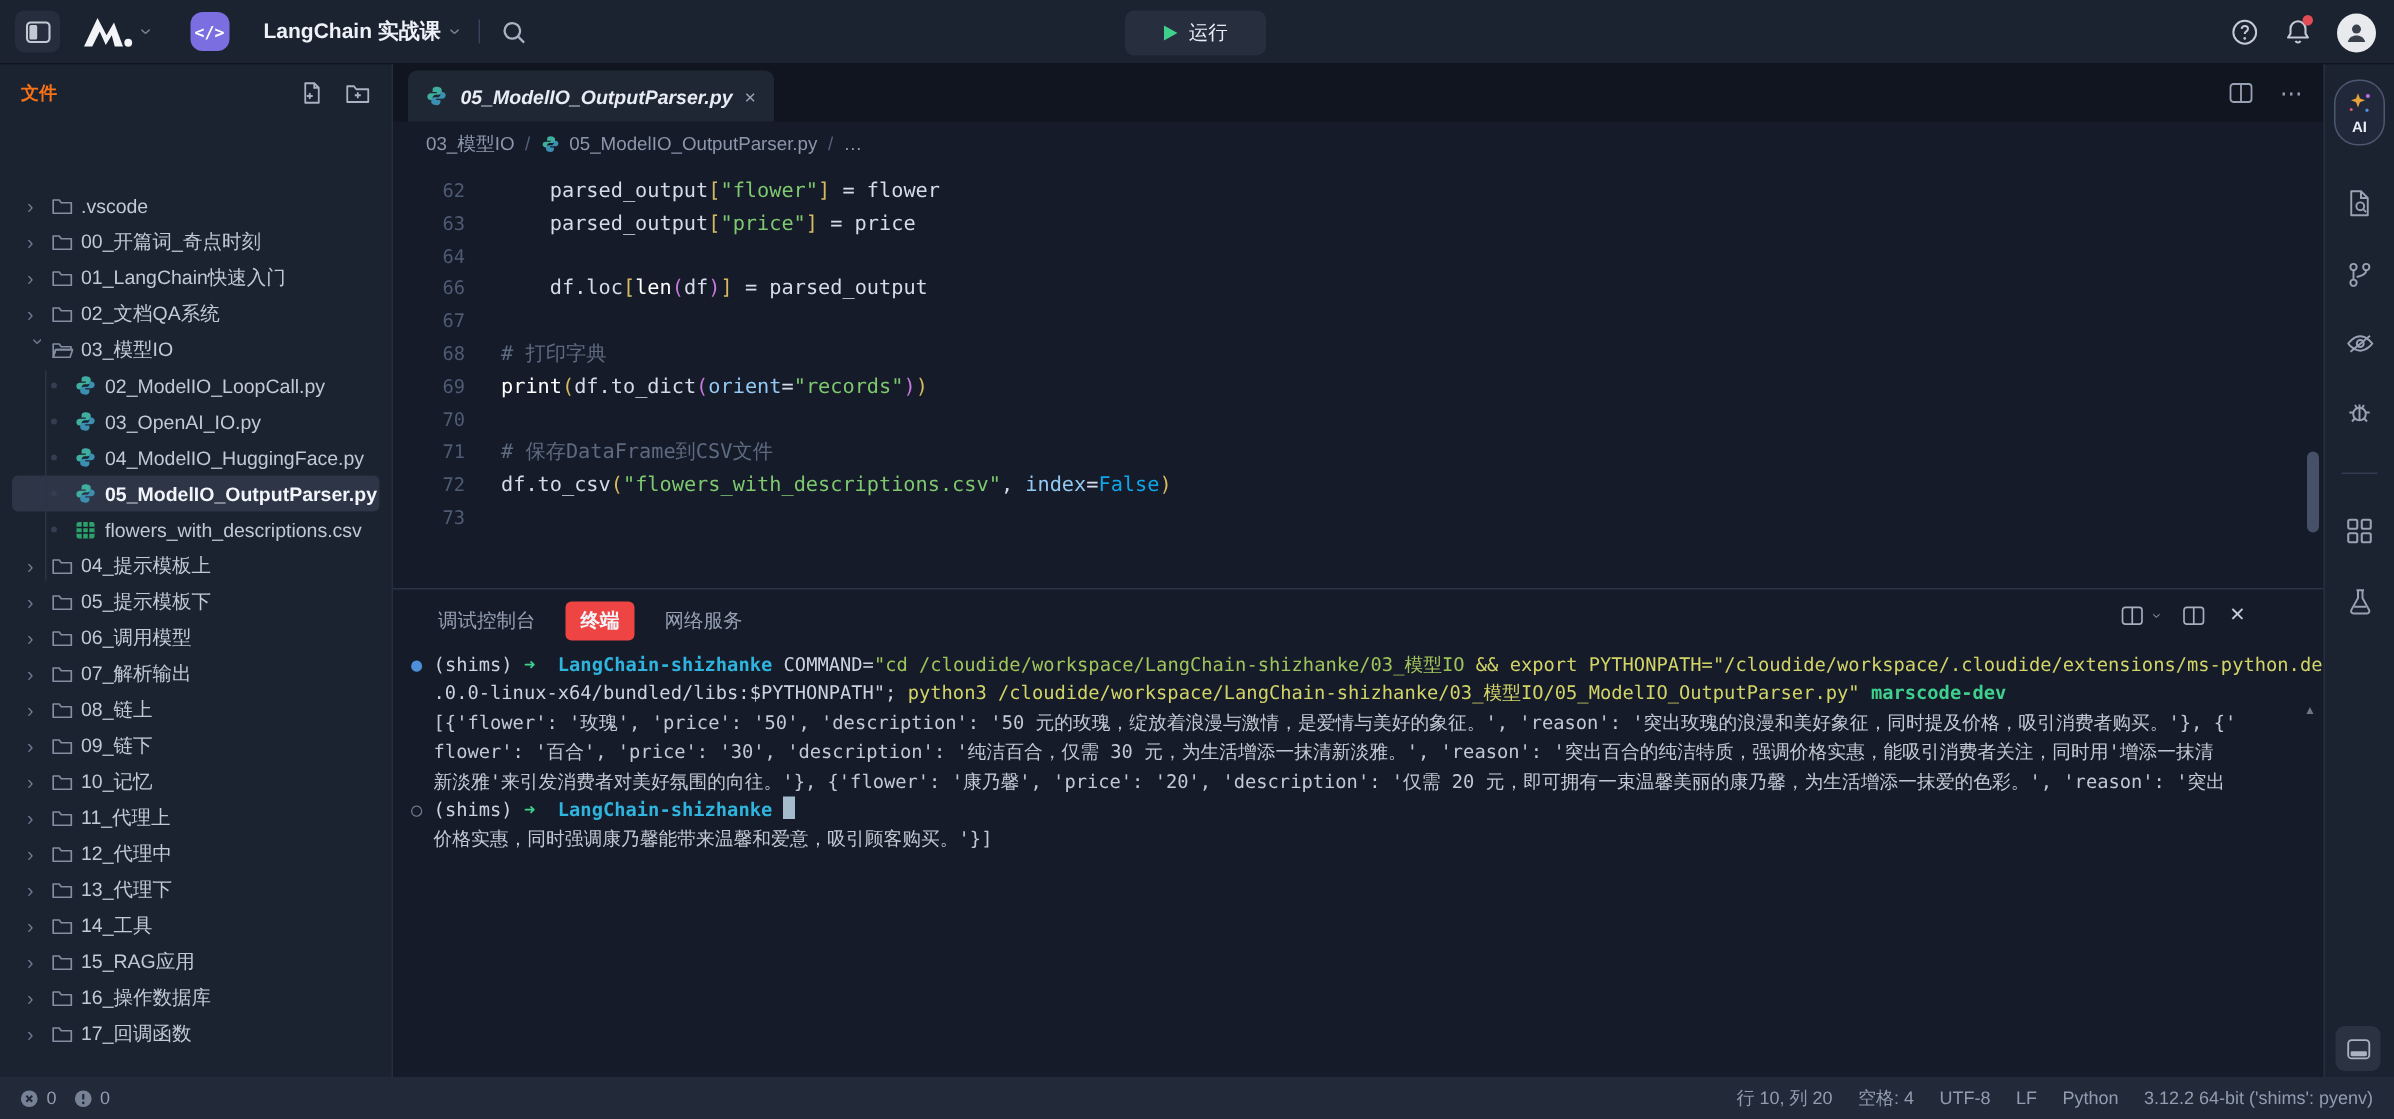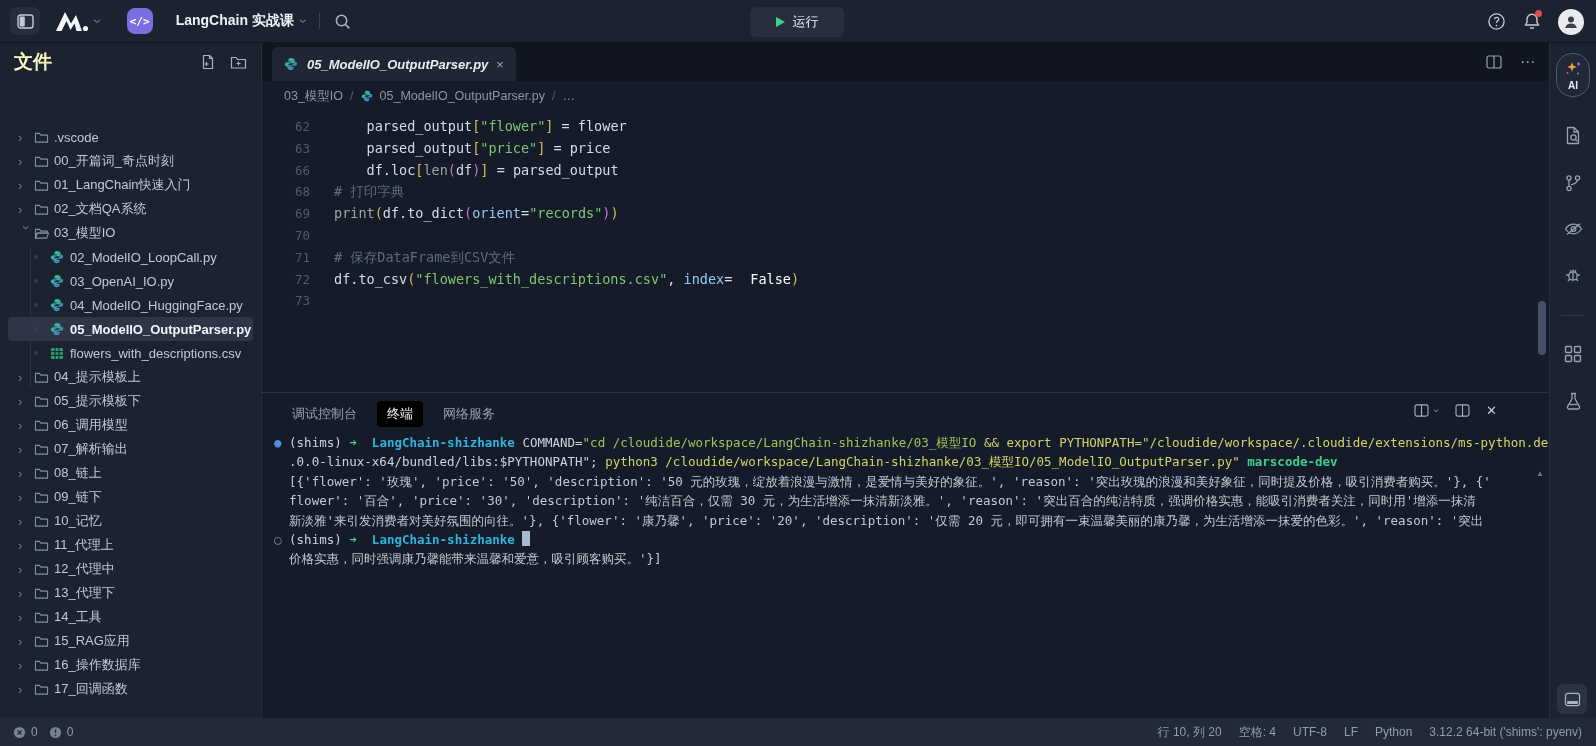--- a/index.html
+++ b/index.html
@@ -21,21 +21,21 @@
   .play { width:0; height:0; border-left:9px solid #3ed08c; border-top:5.5px solid transparent; border-bottom:5.5px solid transparent; }
   .run-label { color:#e8edf5; font-size:13px; }
   .tb-right { position:absolute; right:0; top:0; height:43px; display:flex; align-items:center; gap:17px; padding-right:12px; }
   .bell-wrap { position:relative; }
   .bell-dot { position:absolute; right:-1px; top:-2px; width:7px; height:7px; border-radius:50%; background:#e24d55; }
   .avatar { width:26px; height:26px; border-radius:50%; background:#e9eaee; display:flex; align-items:center; justify-content:center; }
 
   
   .sidebar { position:absolute; left:0; top:43px; width:262px; height:675px; background:#1b2230; border-right:1px solid #262f41; overflow:hidden; }
   .sb-head { height:38px; display:flex; align-items:center; padding:0 14px; }
-  .sb-title { font-size:19px; font-weight:700; color:#fef9c3; flex:1; }
+  .sb-title { font-size:12px; font-weight:700; color:#f97316; flex:1; }
   .sb-head .hicon { color:#aab3c2; margin-left:14px; cursor:pointer; display:flex; }
   .tree { position:absolute; left:0; top:82px; right:0; }
   .guide { position:absolute; left:30px; top:204px; width:1px; height:140px; background:#2b3447; }
   .trow { height:24px; display:flex; align-items:center; margin:0 8px; padding-left:10px; border-radius:4px; cursor:pointer; white-space:nowrap; }
   .trow.sel { background:#2d3547; }
   .trow.sel .tlabel { color:#f2f5fa; font-weight:700; }
   .trow .chev { width:16px; font-size:13px; color:#6e7a90; flex:0 0 16px; }
   .trow.lvl2 { padding-left:26px; }
   .fdot { width:16px; flex:0 0 16px; display:flex; align-items:center; }
   .fdot::before { content:""; width:4px; height:4px; border-radius:50%; background:#333e52; }
@@ -48,29 +48,29 @@
   .tab { height:34px; margin-left:10px; padding:0 12px; background:#1f2734; border-radius:6px 6px 0 0; display:flex; align-items:center; gap:8px; cursor:pointer; }
   .tab-title { font-size:13px; font-style:italic; font-weight:700; color:#e8edf5; }
   .tab-close { color:#9aa4b6; font-size:13px; cursor:pointer; }
   .tabbar-icons { position:absolute; right:14px; top:0; height:38px; display:flex; align-items:center; gap:18px; color:#98a2b5; }
   .crumbs { height:30px; display:flex; align-items:center; padding-left:22px; gap:7px; font-size:12.5px; color:#8d97ab; white-space:nowrap; }
   .crumb-sep { color:#55607a; }
   .code-area { position:relative; height:281px; overflow:hidden; padding-top:5px; }
   .cline { height:21.8px; line-height:21.8px; white-space:pre; font-family:"DejaVu Sans Mono",monospace; font-size:13.5px; }
   .lnum { display:inline-block; width:48px; text-align:right; color:#4e5b74; font-size:12.5px; }
   .ccode { padding-left:24px; }
-  .c-base{color:#d5dbe8;} .c-str{color:#7ec86f;} .c-com{color:#5d6a80;} .c-builtin{color:#a3a3a3;text-align:right;}
-  .c-kw{color:#93c9f2;} .c-bool{color:#ffffff;margin-left:18px;} .c-b1{color:#d6ba62;} .c-b2{color:#c678dd;}
+  .c-base{color:#d5dbe8;} .c-str{color:#7ec86f;} .c-com{color:#5d6a80;} .c-builtin{color:#ffffff;text-align:right;}
+  .c-kw{color:#93c9f2;} .c-bool{color:#0ea5e9;} .c-b1{color:#d6ba62;} .c-b2{color:#c678dd;}
   .ed-scroll { position:absolute; right:3px; top:258px; width:8px; height:54px; border-radius:4px; background:#465067; }
 
   
   .panel { position:absolute; left:0; top:349px; width:1287px; height:326px; border-top:1px solid #2a3447; background:#151b28; }
   .panel-head { height:34px; display:flex; align-items:flex-end; padding-left:20px; gap:10px; position:relative; }
   .ptab { font-size:13px; color:#96a0b3; padding:4px 10px; border-radius:4px; cursor:pointer; white-space:nowrap; }
-  .ptab.active { background:#000000; color:#f0f3f8; font-weight:400; }
+  .ptab.active { background:#ef4444; color:#f0f3f8; font-weight:700; }
   .panel-icons { position:absolute; right:52px; top:0; height:34px; display:flex; align-items:center; gap:16px; color:#a6afc0; }
   .panel-icons .chev { font-size:11px; margin-left:-10px; }
   .pclose { font-size:13px; color:#c6cdd9; cursor:pointer; }
   .term { position:relative; padding:6px 0 0 12px; }
   .tline { height:19.4px; line-height:19.4px; white-space:pre; overflow:hidden; font-family:"DejaVu Sans Mono","DejaVu Sans",monospace; font-size:12.5px; }
   .t-base{color:#ccd3de;} .t-green{color:#3ed08c;font-weight:700;} .t-cyan{color:#2fb4de;font-weight:700;}
   .t-yellow{color:#d3d468;} .t-ygreen{color:#9fc45c;} .t-out{color:#c2c9d4;} .t-dot{color:#4e8fd9;} .t-dothollow{color:#77829a;}
   .block-cursor { display:inline-block; width:8px; height:15px; background:#a4bccb; vertical-align:-2px; }
   .term-arrow { position:absolute; right:5px; top:42px; color:#6b7689; font-size:8px; }
 
@@ -424,21 +424,23 @@
           </svg>
       </span>
       <span>05_ModelIO_OutputParser.py</span>
       <span class="crumb-sep">/</span>
       <span>…</span>
     </div>
     <div class="code-area">
       <div>
           <div class="cline"><span class="lnum">62</span><span class="ccode"><span class="c-base">    parsed_output</span><span class="c-b1">[</span><span class="c-str">"flower"</span><span class="c-b1">]</span><span class="c-base"> = flower</span></span></div>
           <div class="cline"><span class="lnum">63</span><span class="ccode"><span class="c-base">    parsed_output</span><span class="c-b1">[</span><span class="c-str">"price"</span><span class="c-b1">]</span><span class="c-base"> = price</span></span></div>
+          <div class="cline"><span class="lnum">64</span><span class="ccode"></span></div>
           <div class="cline"><span class="lnum">66</span><span class="ccode"><span class="c-base">    df.loc</span><span class="c-b1">[</span><span class="c-builtin">len</span><span class="c-b2">(</span><span class="c-base">df</span><span class="c-b2">)</span><span class="c-b1">]</span><span class="c-base"> = parsed_output</span></span></div>
+          <div class="cline"><span class="lnum">67</span><span class="ccode"></span></div>
           <div class="cline"><span class="lnum">68</span><span class="ccode"><span class="c-com"># 打印字典</span></span></div>
           <div class="cline"><span class="lnum">69</span><span class="ccode"><span class="c-builtin">print</span><span class="c-b1">(</span><span class="c-base">df.to_dict</span><span class="c-b2">(</span><span class="c-kw">orient</span><span class="c-base">=</span><span class="c-str">"records"</span><span class="c-b2">)</span><span class="c-b1">)</span></span></div>
           <div class="cline"><span class="lnum">70</span><span class="ccode"></span></div>
           <div class="cline"><span class="lnum">71</span><span class="ccode"><span class="c-com"># 保存DataFrame到CSV文件</span></span></div>
           <div class="cline"><span class="lnum">72</span><span class="ccode"><span class="c-base">df.to_csv</span><span class="c-b1">(</span><span class="c-str">"flowers_with_descriptions.csv"</span><span class="c-base">, </span><span class="c-kw">index</span><span class="c-base">=</span><span class="c-bool">False</span><span class="c-b1">)</span></span></div>
           <div class="cline"><span class="lnum">73</span><span class="ccode"></span></div>
         </div>
     </div>
     <div class="ed-scroll"></div>
 

